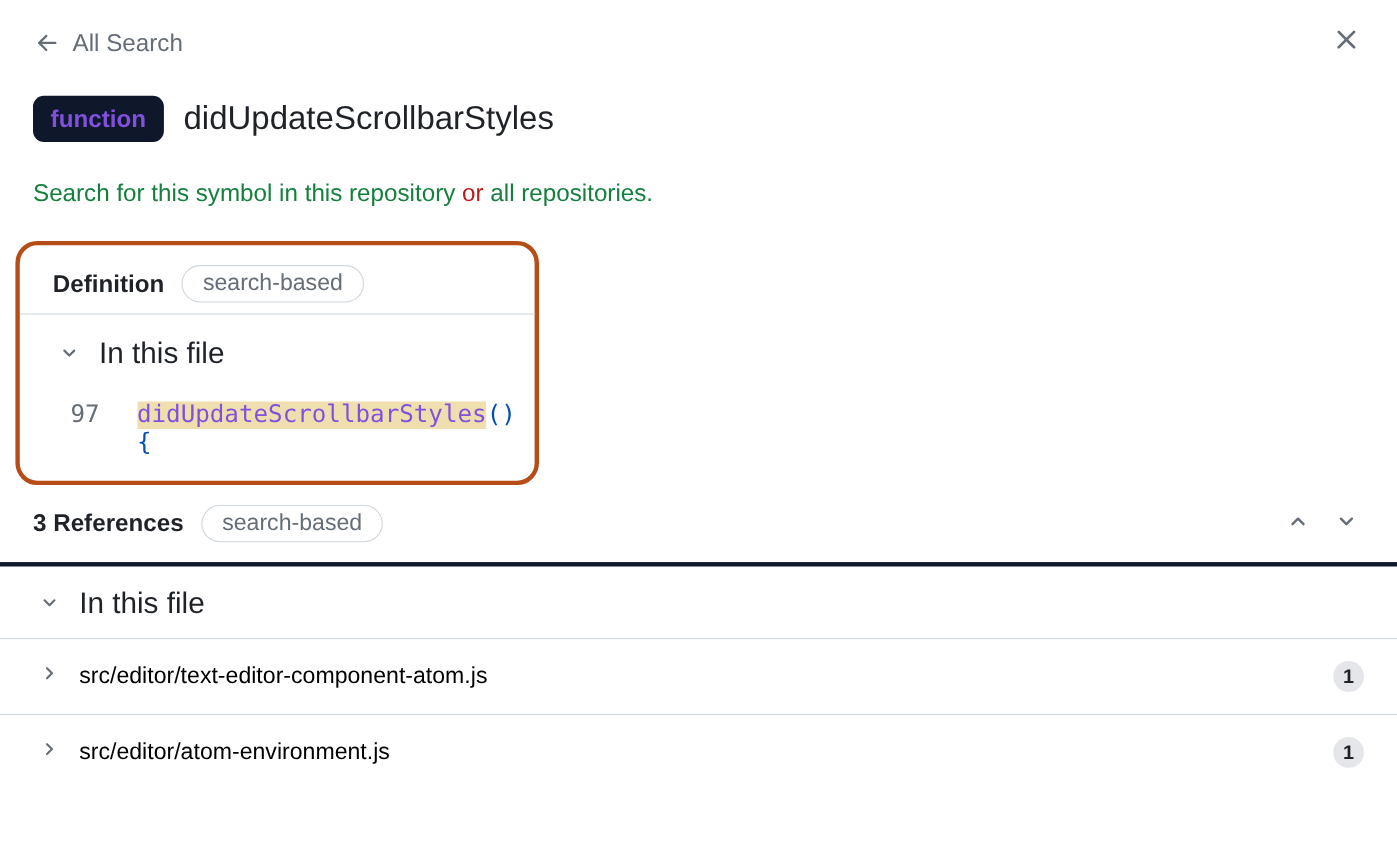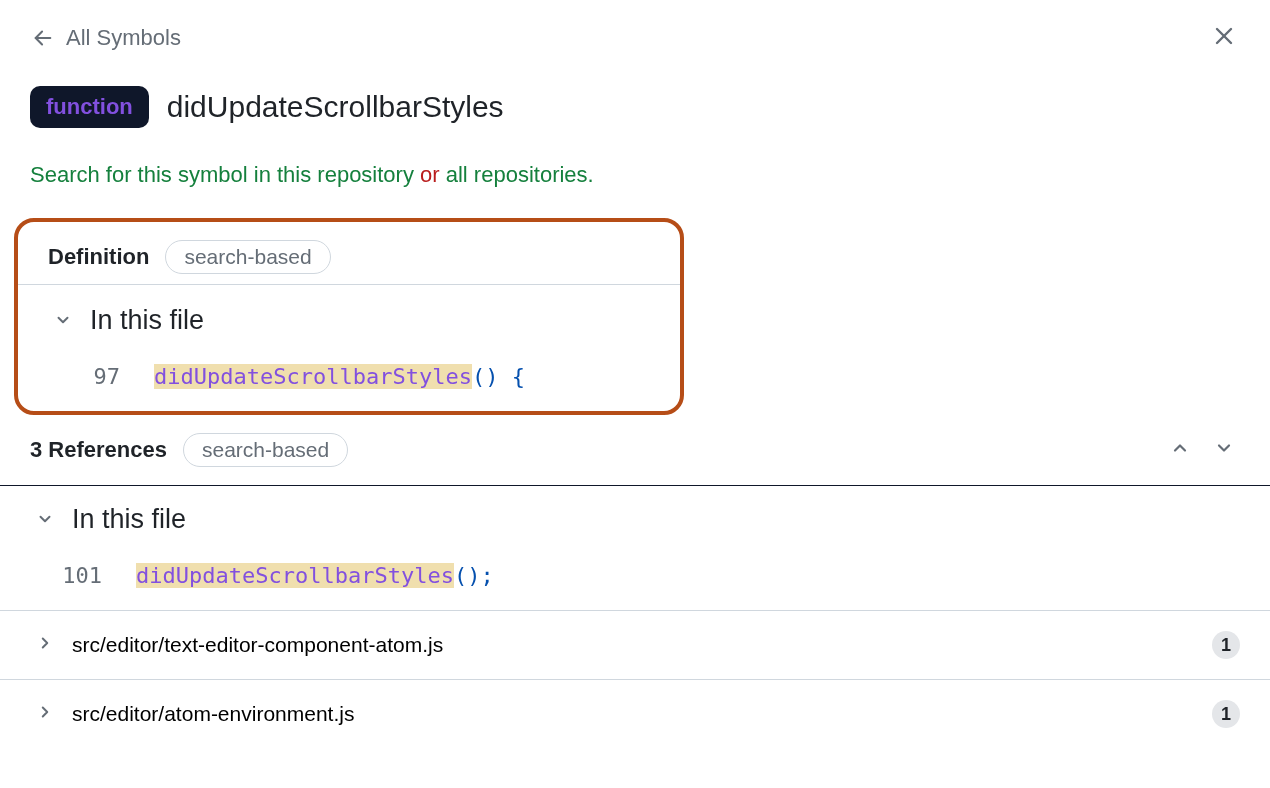--- a/index.html
+++ b/index.html
@@ -52,21 +52,21 @@
     padding: 8px 30px 30px 30px;
     font-size: 22px;
   }
   .link { color: #15803d; cursor: pointer; }
   .muted-inline { color: #b91c1c; }
 
   .section-header {
     display: flex;
     align-items: center;
     padding: 18px 30px;
-    border-bottom: 1px solid #0f172a;
+    border-bottom: 4px solid #0f172a;
     gap: 16px;
   }
   .section-title {
     font-size: 22px;
     font-weight: 700;
     color: #1f2328;
   }
   .pill {
     border: 1px solid #d0d7de;
     border-radius: 999px;
@@ -124,21 +124,21 @@
     color: #8250df;
   }
   .code-line .sym { color: #8250df; }
   .code-line .punct { color: #0550ae; }
 
   .highlight-box {
     border: 4px solid #b64d17;
     border-radius: 20px;
     margin: 0 4px 0 14px;
     padding-top: 0;
-    width: 670px;
+    width: 476px;
   }
   .highlight-box .section-header {
     border-bottom: none;
     padding-bottom: 10px;
   }
   .highlight-box .file-header { padding-top: 20px; }
   .divider-under-def {
     border-top: 1px solid #d0d7de;
   }
 
@@ -160,21 +160,21 @@
 <div class="panel">
 
   <div class="header-row">
     <div class="back-link">
       <span>
         <svg width="22" height="22" viewBox="0 0 24 24" fill="none" stroke="#656d76" stroke-width="2.2" stroke-linecap="round" stroke-linejoin="round">
             <line x1="20" y1="12" x2="4" y2="12"></line>
             <polyline points="11 5 4 12 11 19"></polyline>
           </svg>
       </span>
-      <span>All Symbols</span>
+      <span>All Search</span>
     </div>
     <div class="spacer"></div>
     <div class="close-btn">
       <span>
         <svg width="24" height="24" viewBox="0 0 24 24" fill="none" stroke="#656d76" stroke-width="2.4" stroke-linecap="round">
             <line x1="5" y1="5" x2="19" y2="19"></line>
             <line x1="19" y1="5" x2="5" y2="19"></line>
           </svg>
       </span>
     </div>
@@ -233,24 +233,20 @@
 
   <div class="file-header">
     <span class="chev">
       <svg width="18" height="18" viewBox="0 0 24 24" fill="none" stroke="#656d76" stroke-width="2.6" stroke-linecap="round" stroke-linejoin="round">
           <polyline points="6 9 12 15 18 9"></polyline>
         </svg>
     </span>
     <span class="file-label">In this file</span>
   </div>
 
-  <div class="code-line">
-    <span class="lineno">101</span>
-    <span><span class="sym hl">didUpdateScrollbarStyles</span><span class="punct">();</span></span>
-  </div>
 
   <div class="ref-row">
     <span class="chev">
       <svg width="18" height="18" viewBox="0 0 24 24" fill="none" stroke="#656d76" stroke-width="2.6" stroke-linecap="round" stroke-linejoin="round">
           <polyline points="9 6 15 12 9 18"></polyline>
         </svg>
     </span>
     <span class="ref-path">src/editor/text-editor-component-atom.js</span>
     <span class="count-badge">1</span>
   </div>

